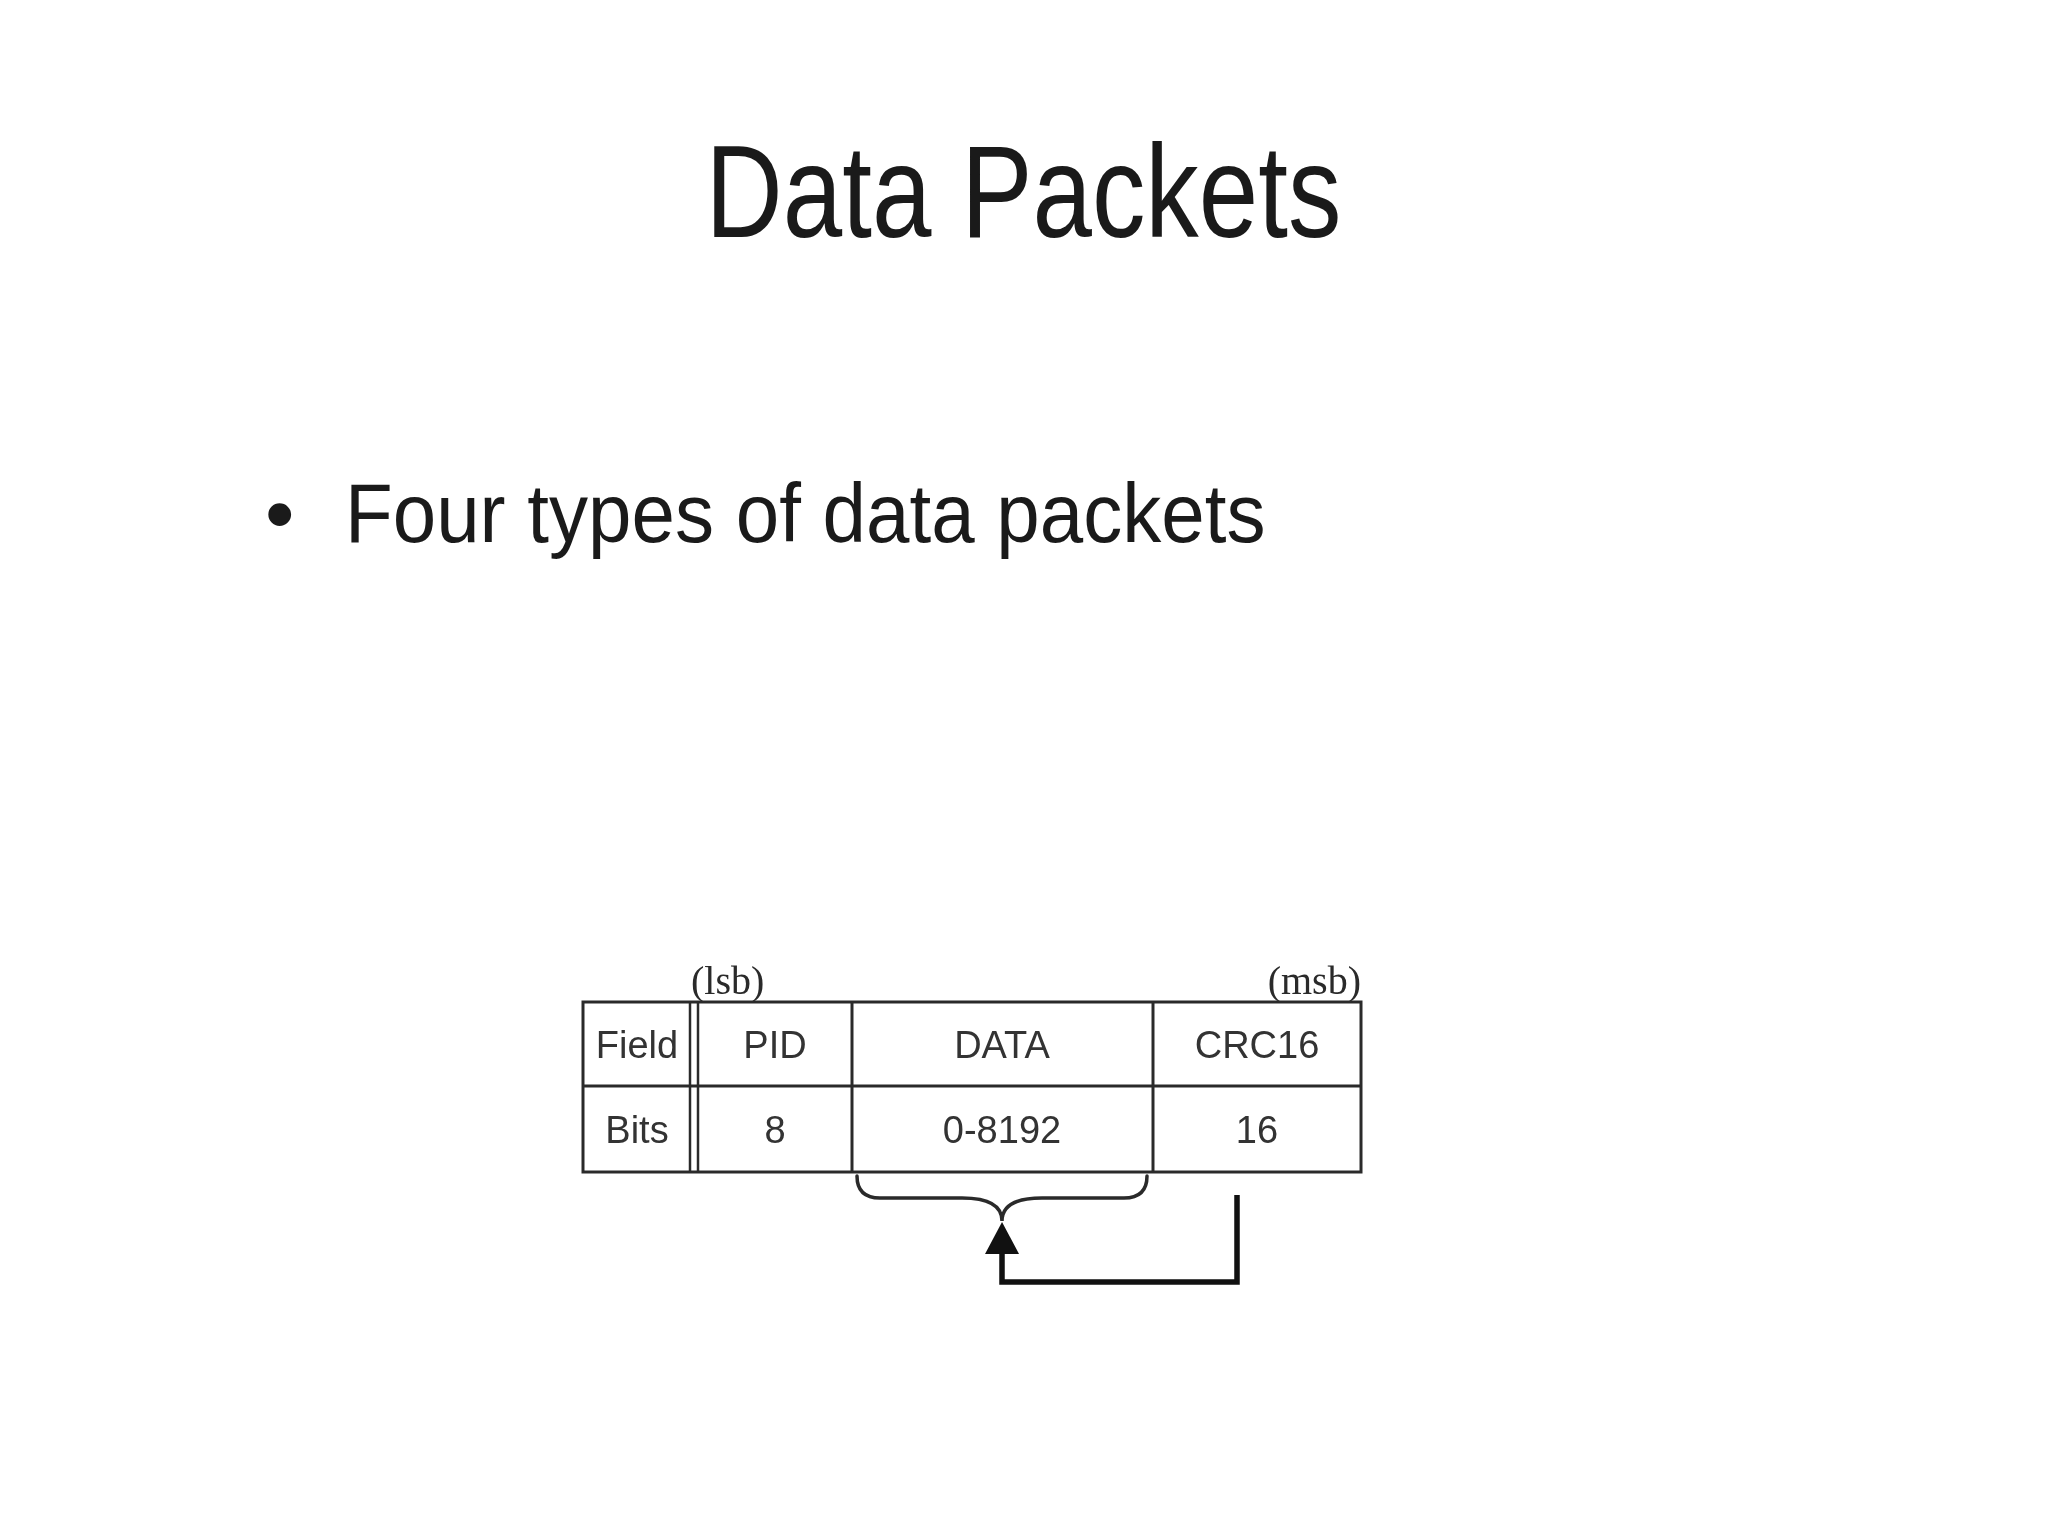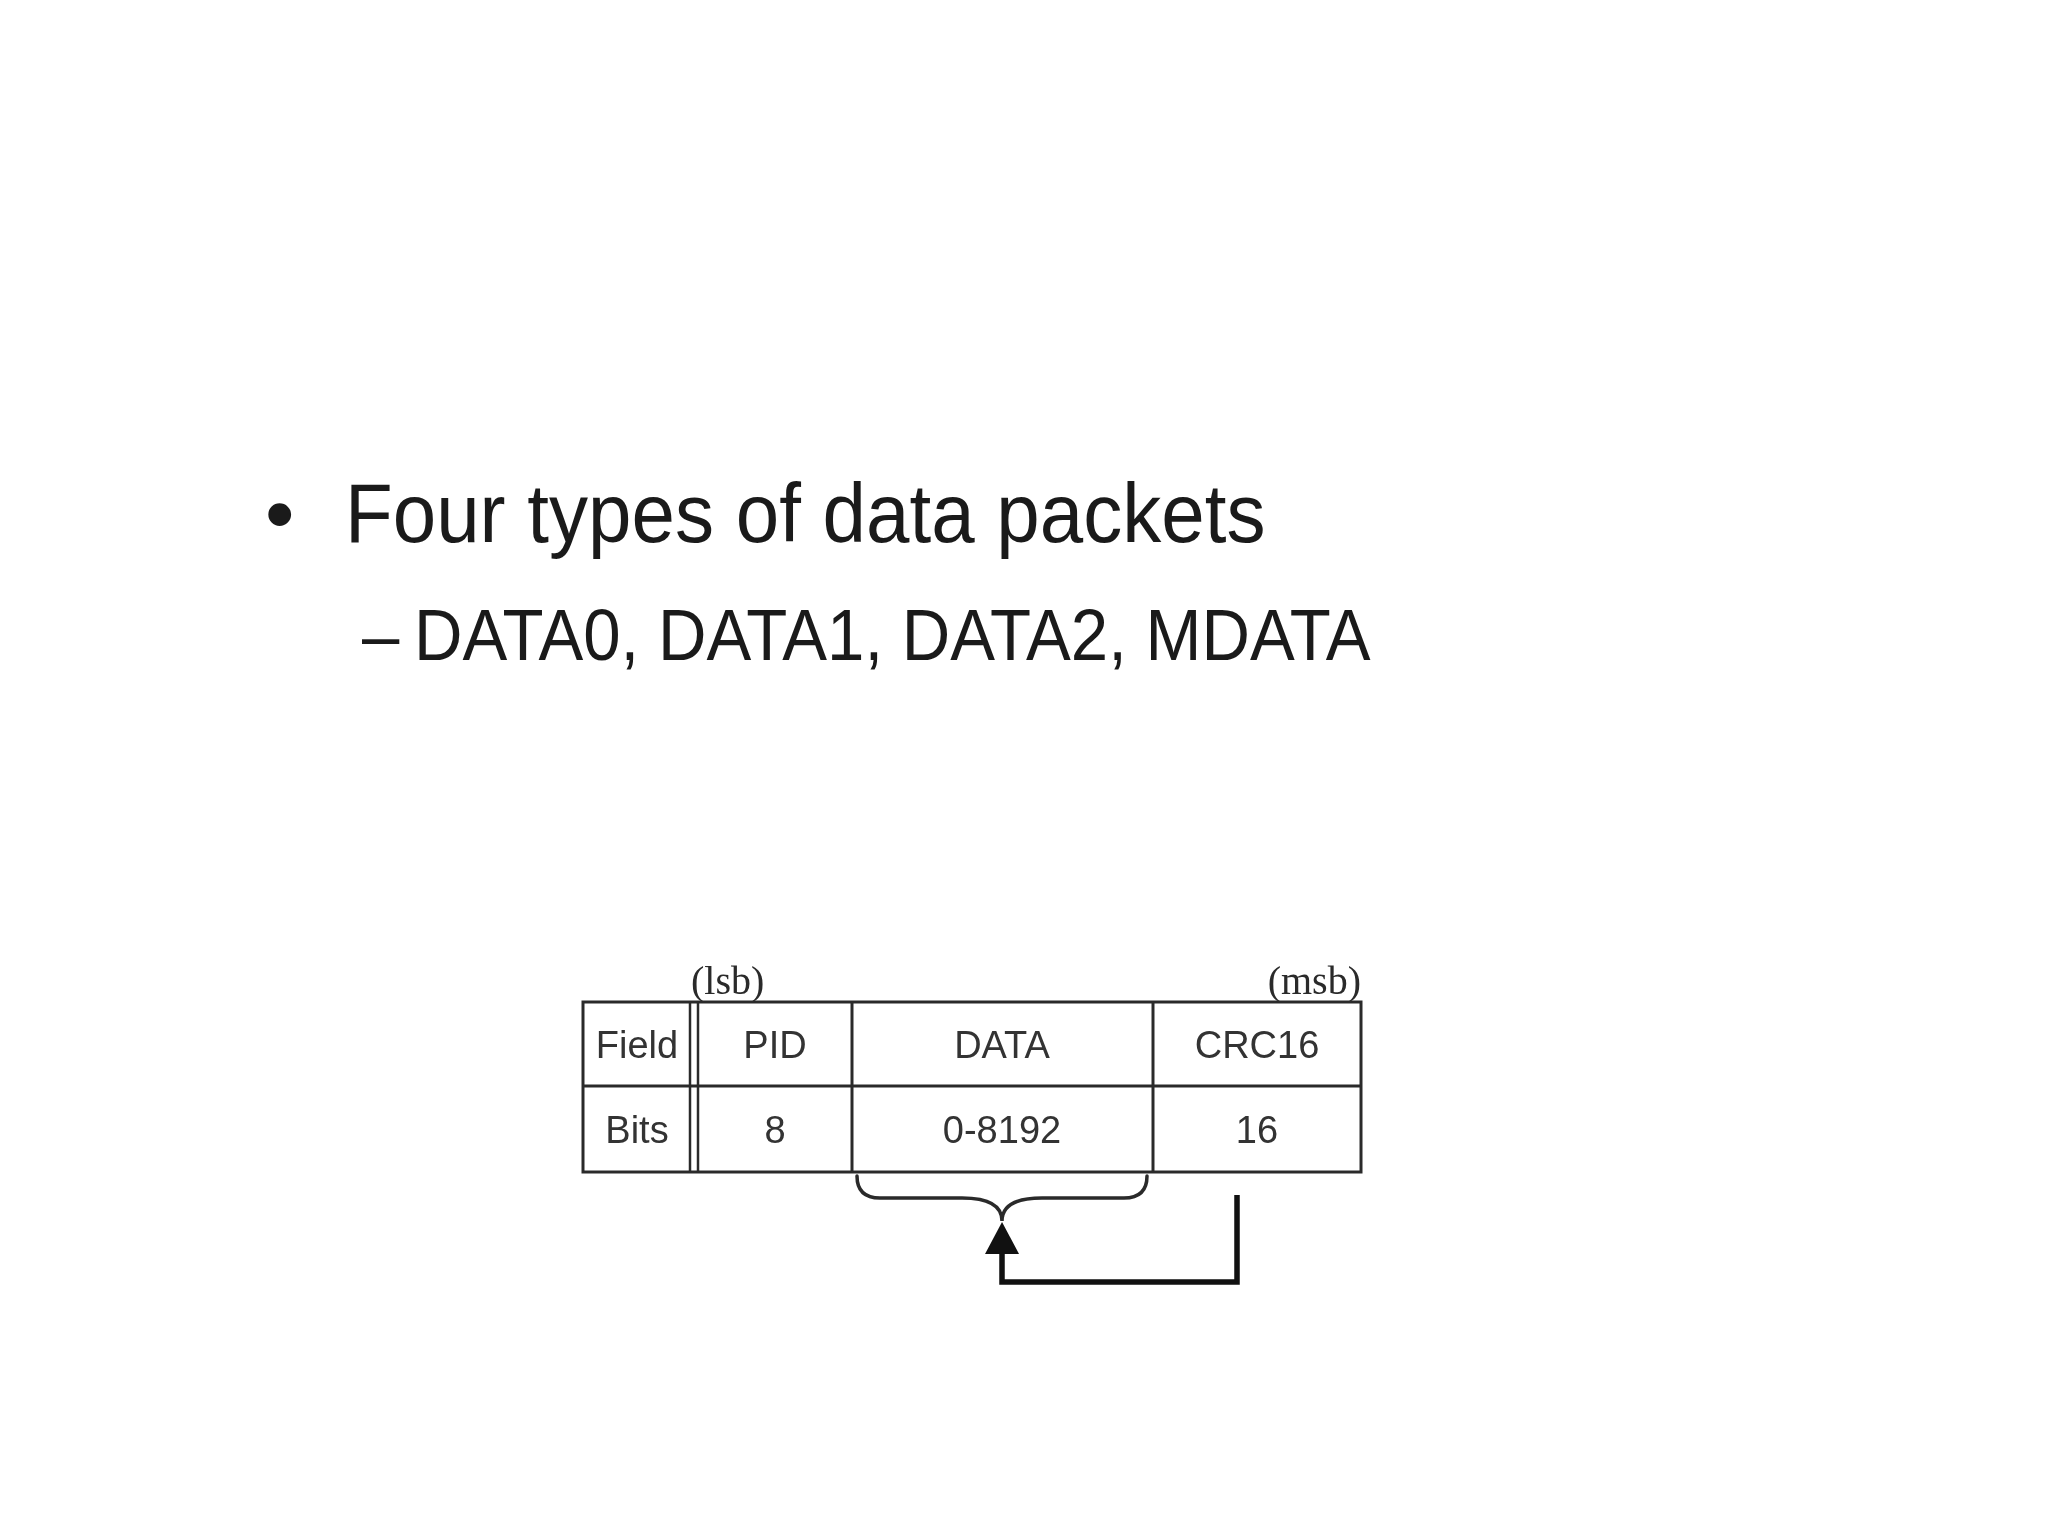--- a/index.html
+++ b/index.html
@@ -40,29 +40,27 @@
     position:absolute;left:540px;top:928px;
     width:880px;height:480px;
   }
   .diagram text{user-select:none;}
 </style>
 </head>
 <body>
 
 <main class="slide">
 
+  <h1 class="title"><span class="condense">Data Packets</span></h1>
 
   <div class="bullet-l1">
     <span class="marker">•</span>
     <span class="condense">Four types of data packets</span>
   </div>
 
-  <div class="bullet-l2">
-    <span class="condense"><span class="dash">–</span><span>DATA0, DATA1, DATA2, MDATA</span></span>
-  </div>
 
   <svg class="diagram" viewBox="540 928 880 480" xmlns="http://www.w3.org/2000/svg">
 
     <text x="691" y="994" font-family="Liberation Serif, DejaVu Serif, serif" font-size="40" fill="#2a2a2a">(lsb)</text>
     <text x="1361" y="994" text-anchor="end" font-family="Liberation Serif, DejaVu Serif, serif" font-size="40" fill="#2a2a2a">(msb)</text>
 
     <g stroke="#2a2a2a" stroke-width="3" fill="none">
       <rect x="583" y="1002" width="778" height="170"></rect>
       <line x1="583" y1="1086" x2="1361" y2="1086"></line>
       <line x1="690" y1="1002" x2="690" y2="1172" stroke-width="2.5"></line>

